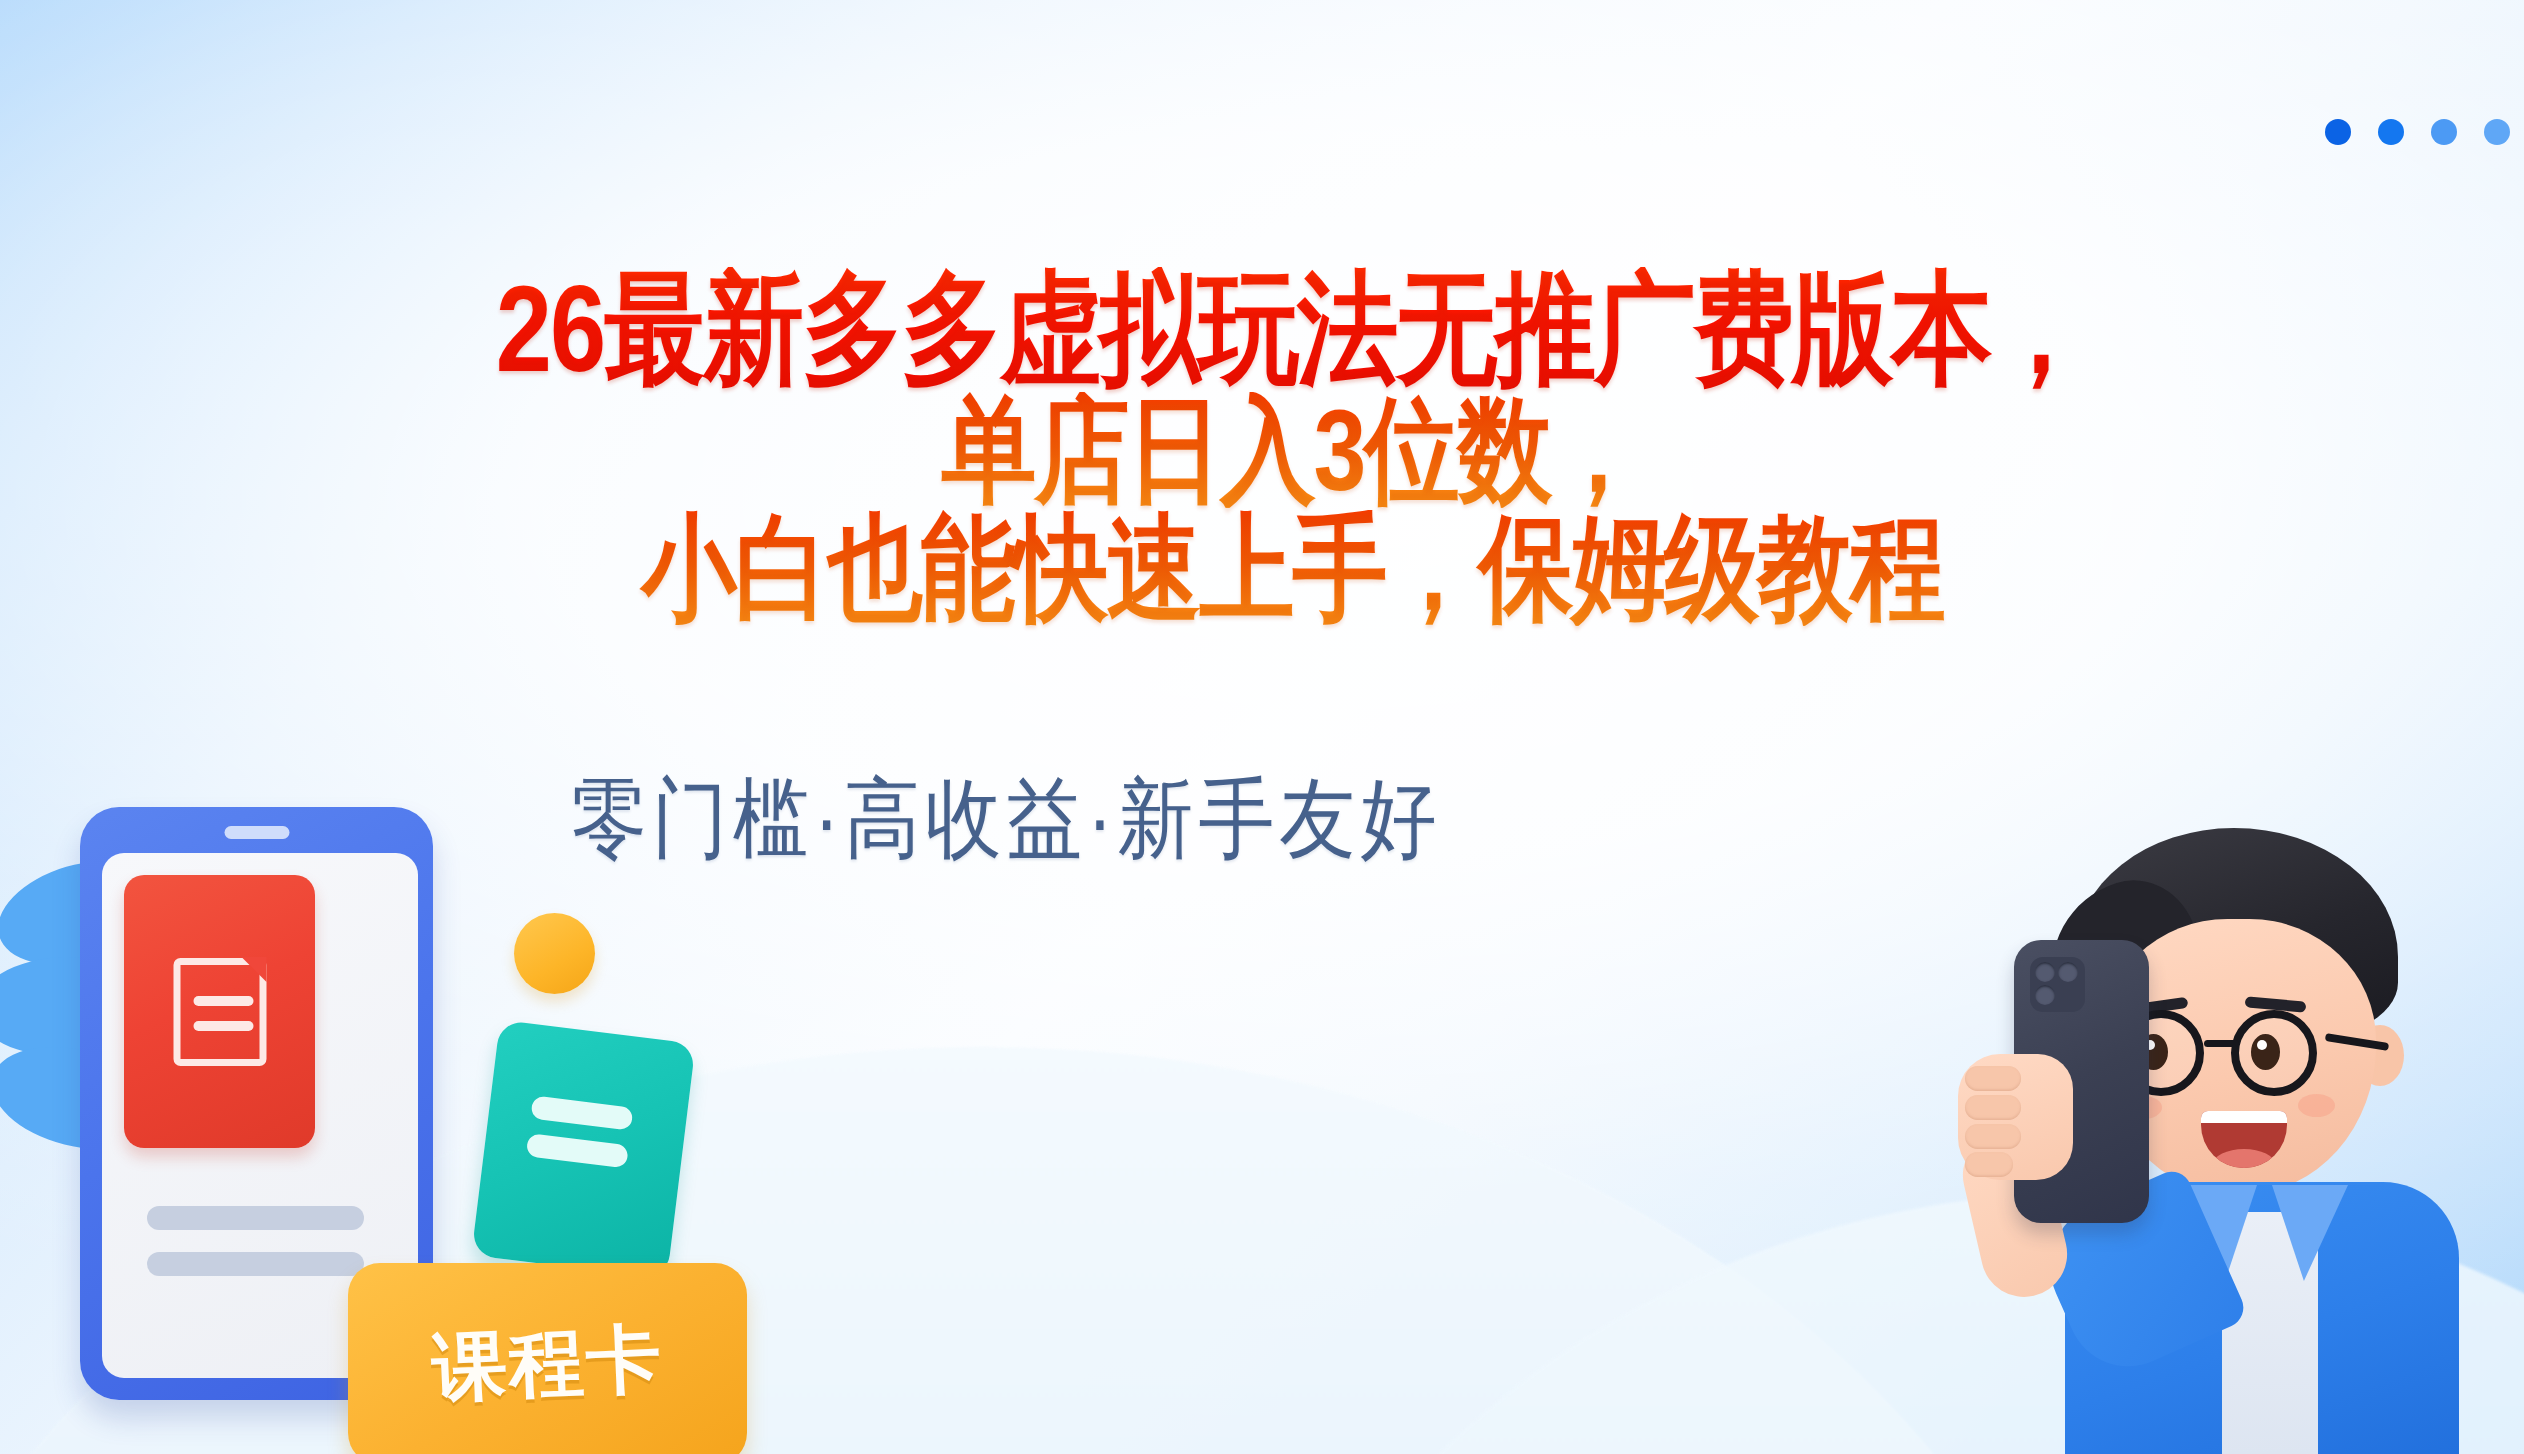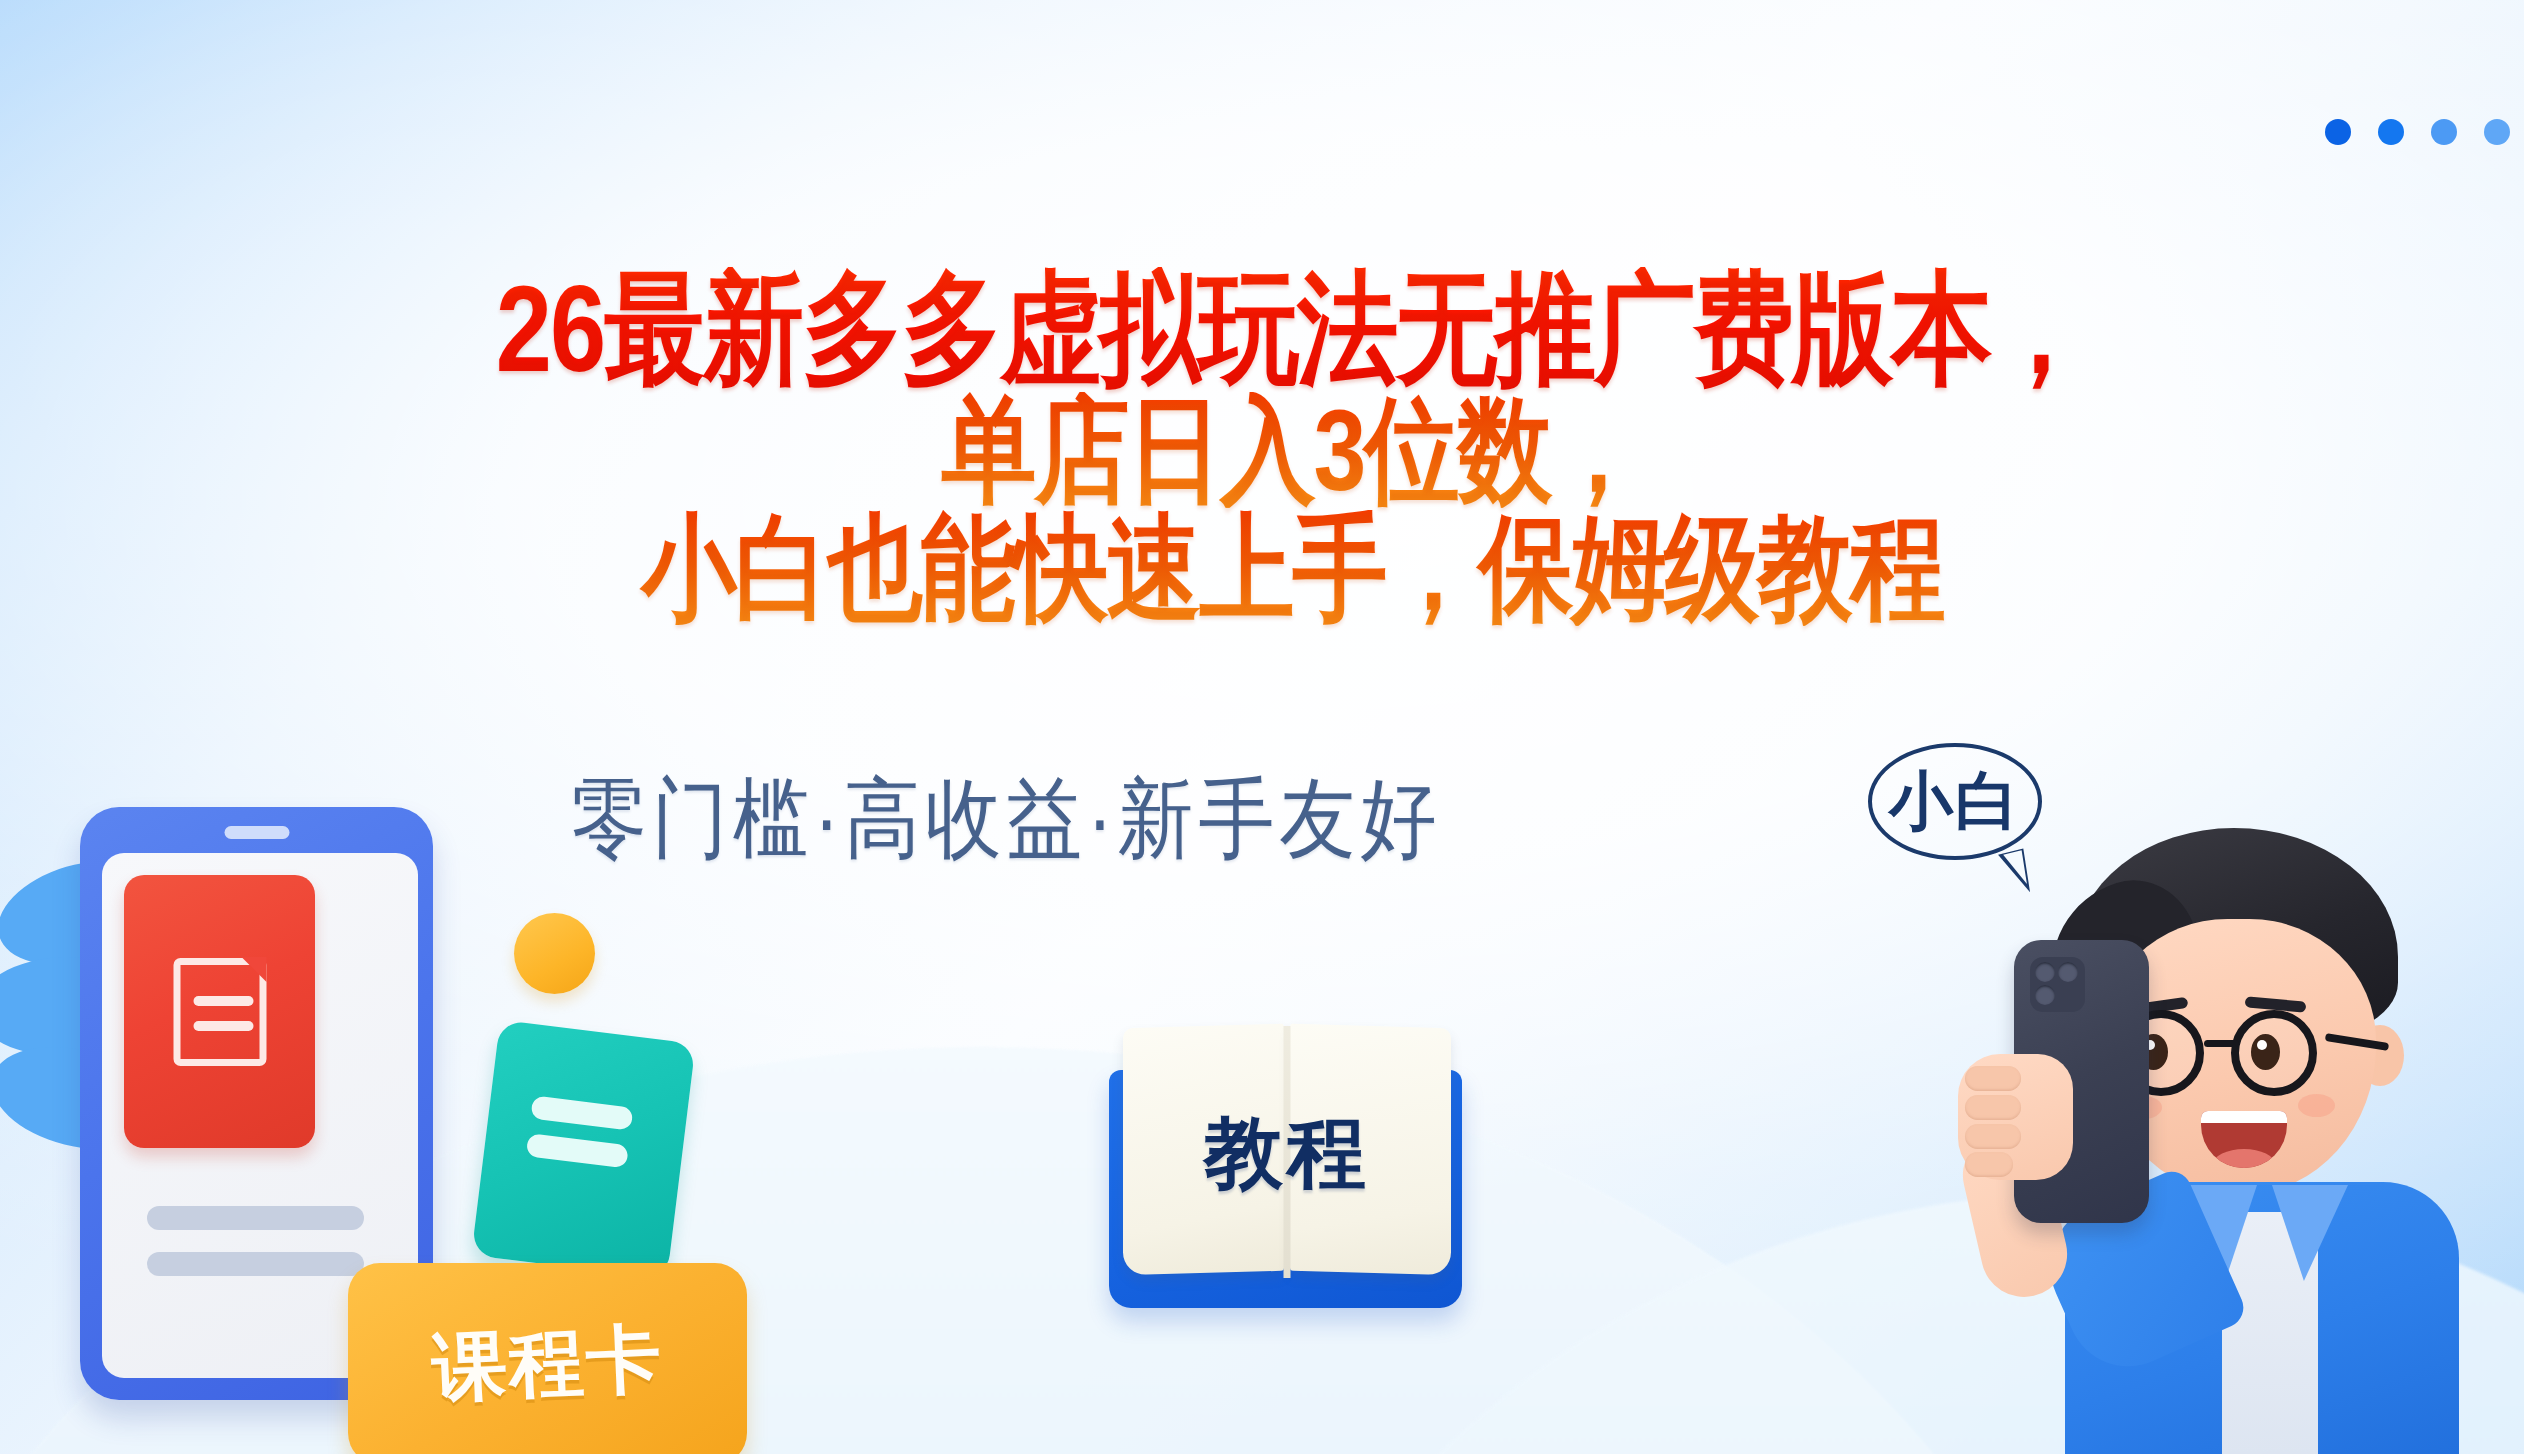--- a/index.html
+++ b/index.html
@@ -419,25 +419,20 @@
   </div>
 
   <div class="headline">
     <span class="hl hl-1">26最新多多虚拟玩法无推广费版本，</span>
     <span class="hl hl-2">单店日入3位数，</span>
     <span class="hl hl-3">小白也能快速上手，保姆级教程</span>
   </div>
 
   <div class="subtitle">零门槛·高收益·新手友好</div>
 
-  <div class="bubble">
-    <span class="btxt">小白</span>
-    <span class="tail"></span>
-    <span class="tail-in"></span>
-  </div>
 
 
   <div class="left-art">
     <span class="petal p1"></span>
     <span class="petal p2"></span>
     <span class="petal p3"></span>
 
     <div class="tablet">
       <span class="speaker"></span>
       <div class="screen">
@@ -457,27 +452,20 @@
     <div class="tealcard">
       <span class="eq e1"></span>
       <span class="eq e2"></span>
     </div>
 
     <div class="coursecard">
       <span>课程卡</span>
     </div>
   </div>
 
-  <div class="book">
-    <span class="cover"></span>
-    <span class="pageL"></span>
-    <span class="pageR"></span>
-    <span class="spine"></span>
-    <div class="btitle">教程</div>
-  </div>
 
   <div class="boy">
     <span class="hair"></span>
     <span class="hair2"></span>
     <span class="ear"></span>
     <span class="face"></span>
     <span class="brow L"></span>
     <span class="brow R"></span>
     <div class="glasses">
       <span class="lens L"></span>

